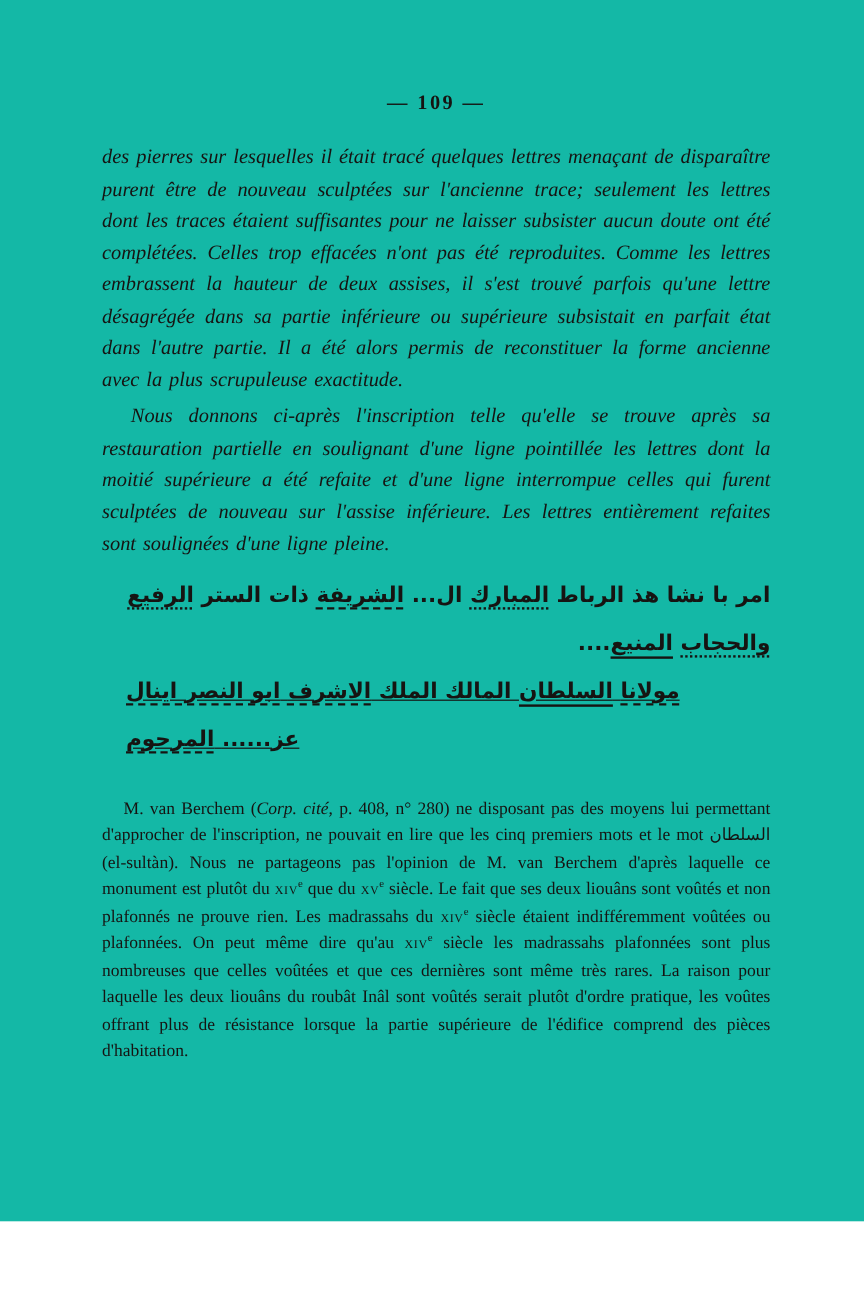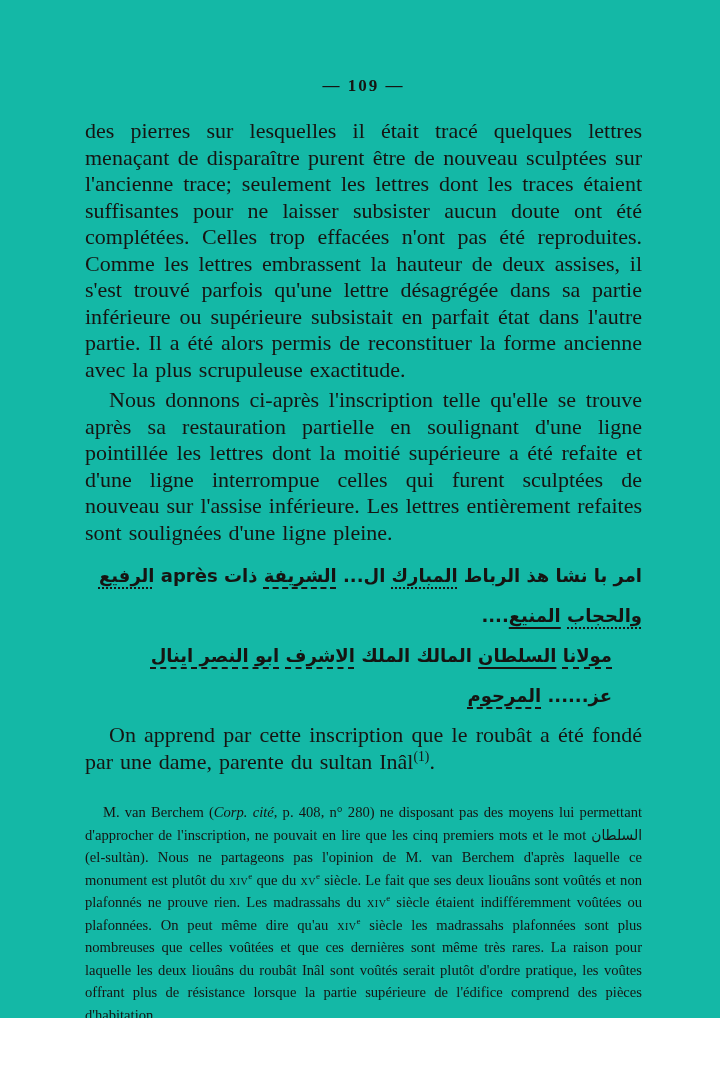--- a/index.html
+++ b/index.html
@@ -24,43 +24,45 @@
     width: 557px;
   }
   .page-number {
     text-align: center;
     font-size: 17px;
     font-weight: bold;
     letter-spacing: 2px;
     margin-bottom: 22px;
   }
   p.body-para {
-    font-size: 22px;
+    font-size: 17px;
     line-height: 26.5px;
     text-align: justify;
     margin: 0 0 4px 0;
     word-spacing: 1.5px;
+    font-style: italic;
   }
   p.body-para.indent { text-indent: 24px; }
   p.body-para.after-inscription { margin-top: 6px; }
 
   .arabic-line {
     direction: rtl;
     unicode-bidi: embed;
     font-family: "DejaVu Sans", sans-serif;
     font-size: 18px;
     font-weight: bold;
     line-height: 40px;
     text-align: right;
     margin-top: 10px;
   }
   .arabic-line.centered {
-    text-align: right;
+    text-align: left;
     padding: 0 30px 0 20px;
     margin-top: 0;
+    text-decoration: underline;
   }
   .translation-para {
     font-size: 15.5px;
     line-height: 26.5px;
     text-align: justify;
     margin: 10px 0 0 0;
     text-indent: 10px;
     word-spacing: 1px;
   }
   .footnote {
@@ -112,26 +114,25 @@
 
 <div class="page">
   <div class="content">
 
     <div class="page-number">— 109 —</div>
 
     <p class="body-para">des pierres sur lesquelles il était tracé quelques lettres menaçant de disparaître purent être de nouveau sculptées sur l'ancienne trace; seulement les lettres dont les traces étaient suffisantes pour ne laisser subsister aucun doute ont été complétées. Celles trop effacées n'ont pas été reproduites. Comme les lettres embrassent la hauteur de deux assises, il s'est trouvé parfois qu'une lettre désagrégée dans sa partie inférieure ou supérieure subsistait en parfait état dans l'autre partie. Il a été alors permis de reconstituer la forme ancienne avec la plus scrupuleuse exactitude.</p>
 
     <p class="body-para indent">Nous donnons ci-après l'inscription telle qu'elle se trouve après sa restauration partielle en soulignant d'une ligne pointillée les lettres dont la moitié supérieure a été refaite et d'une ligne interrompue celles qui furent sculptées de nouveau sur l'assise inférieure. Les lettres entièrement refaites sont soulignées d'une ligne pleine.</p>
 
-    <div class="arabic-line"><span>امر با نشا هذ الرباط </span><span class="u-dotted">المبارك</span><span> ال... </span><span class="u-dashed">الشريفة</span><span> ذات après </span><span class="u-dotted">الرفيع</span><span> </span><span class="u-dotted">والحجاب</span><span> </span><span class="u-solid">المنيع</span><span>....</span></div>
+    <div class="arabic-line"><span>امر با نشا هذ الرباط </span><span class="u-dotted">المبارك</span><span> ال... </span><span class="u-dashed">الشريفة</span><span> ذات الستر </span><span class="u-dotted">الرفيع</span><span> </span><span class="u-dotted">والحجاب</span><span> </span><span class="u-solid">المنيع</span><span>....</span></div>
 
     <div class="arabic-line centered"><span class="u-dashed">مولانا</span><span> </span><span class="u-solid">السلطان</span><span> المالك الملك </span><span class="u-dashed">الاشرف</span><span>  </span><span class="u-dashed">ابو النصر اينال</span><span> عز......</span><span> </span><span class="u-dashed">المرحوم</span></div>
 
 
-    <p class="body-para indent after-inscription"><span>On apprend par cette inscription que le roubât a été fondé par une dame, parente du sultan Inâl</span><span class="seg-sup">(1)</span><span>.</span></p>
 
     <div class="footnote">
       <p><span>M. van Berchem (</span><span class="seg-i">Corp. cité</span><span>, p. 408, n° 280) ne disposant pas des moyens lui permettant d'approcher de l'inscription, ne pouvait en lire que les cinq premiers mots et le mot </span><span class="seg-ar">السلطان</span><span> (el-sultàn). Nous ne partageons pas l'opinion de M. van Berchem d'après laquelle ce monument est plutôt du </span><span class="seg-sc">xiv</span><span class="seg-sup">e</span><span> que du </span><span class="seg-sc">xv</span><span class="seg-sup">e</span><span> siècle. Le fait que ses deux liouâns sont voûtés et non plafonnés ne prouve rien. Les madrassahs du </span><span class="seg-sc">xiv</span><span class="seg-sup">e</span><span> siècle étaient indifféremment voûtées ou plafonnées. On peut même dire qu'au </span><span class="seg-sc">xiv</span><span class="seg-sup">e</span><span> siècle les madrassahs plafonnées sont plus nombreuses que celles voûtées et que ces dernières sont même très rares. La raison pour laquelle les deux liouâns du roubât Inâl sont voûtés serait plutôt d'ordre pratique, les voûtes offrant plus de résistance lorsque la partie supérieure de l'édifice comprend des pièces d'habitation.</span></p>
       <p></p>
     </div>
 
   </div>
 </div>
 
 </body></html>

